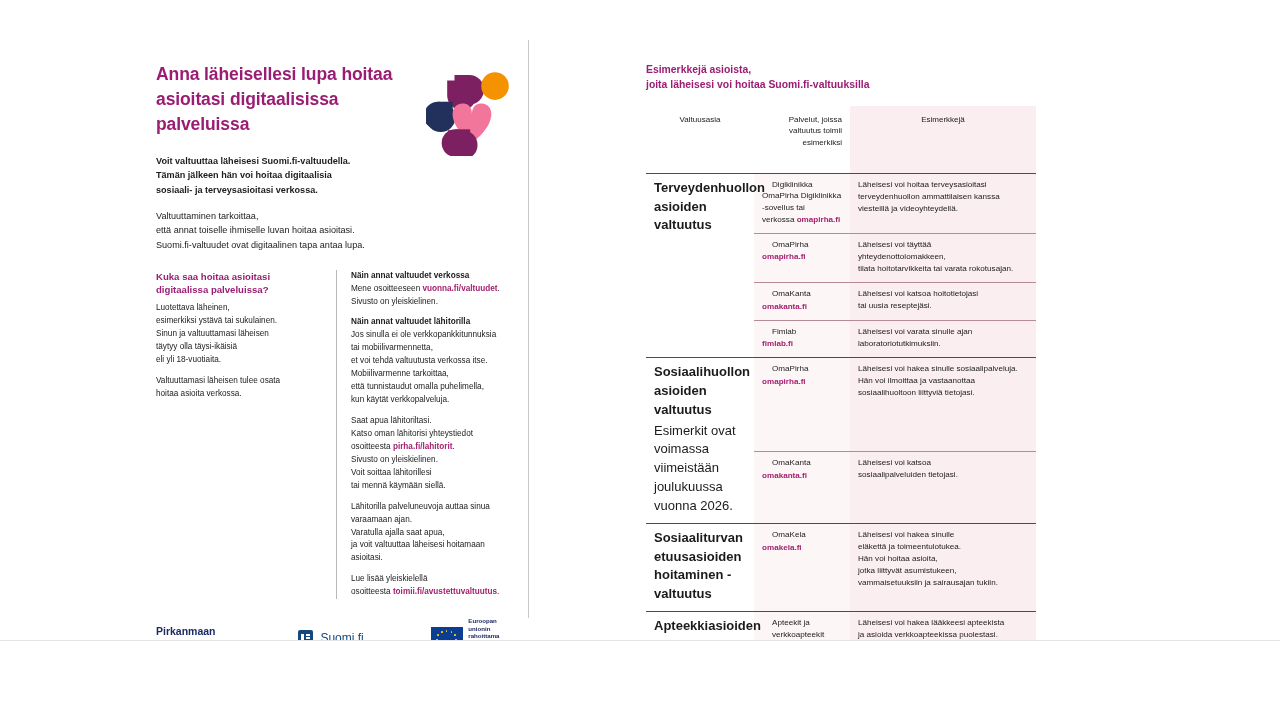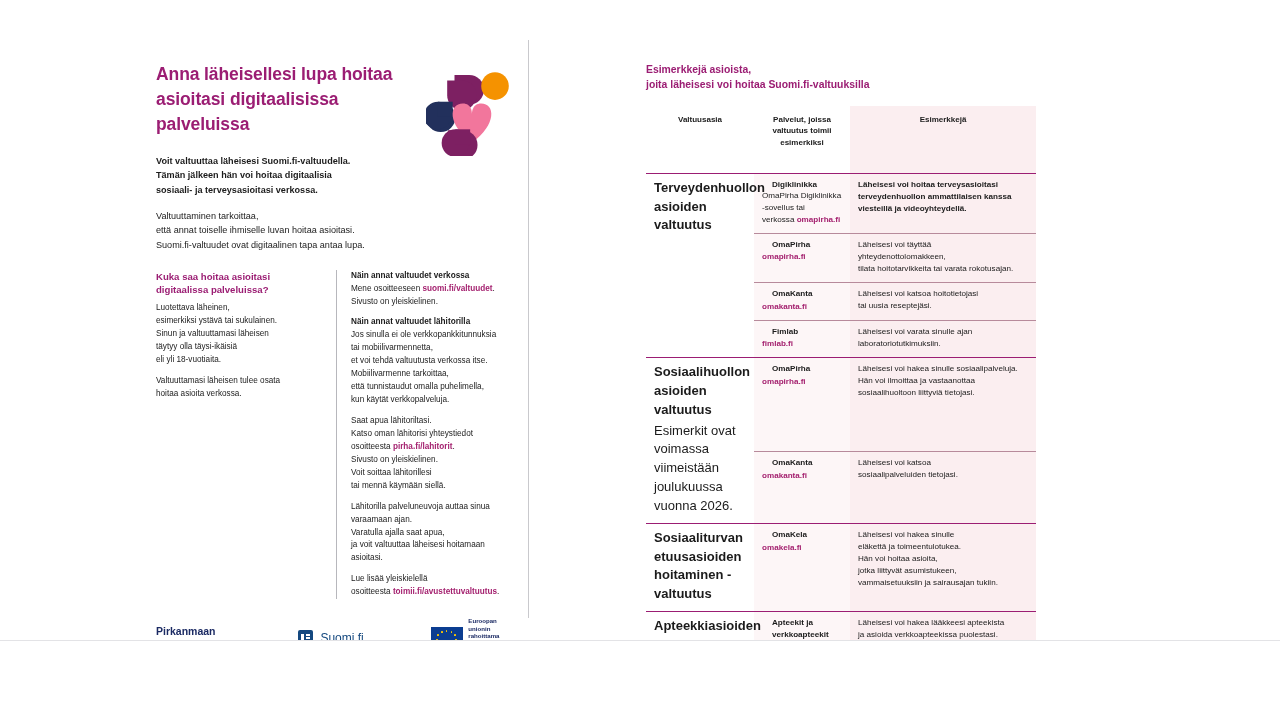--- a/index.html
+++ b/index.html
@@ -101,31 +101,31 @@
   table.grid {
     margin-top:14px; border-collapse:collapse; width:390px; table-layout:fixed;
   }
   table.grid th, table.grid td {
     vertical-align:top; padding:5px 8px 7px 8px;
   }
   .c1 { width:108px; }
   .c2 { width:96px; }
   .c3 { width:186px; }
   table.grid thead th {
-    font-size:8px; font-weight:bold; color:#1b1b1b; line-height:1.4;
+    font-size:8px; font-weight:normal; color:#1b1b1b; line-height:1.4;
     padding-top:8px; padding-bottom:25px;
   }
   thead th.h1 { background:#ffffff; text-align:center; }
-  thead th.h2 { background:#ffffff; text-align:center; }
+  thead th.h2 { background:#ffffff; text-align:right; }
   thead th.h3 { background:#fbeef0; text-align:center; }
 
   td.t1 { background:#ffffff; font-size:13px; font-weight:bold; color:#1b1b1b; line-height:1.45; }
   td.t1 .note { font-weight:normal; display:block; margin-top:2px; }
   td.t2 { background:#fdf6f7; font-size:8.1px; color:#1b1b1b; line-height:1.45; }
-  td.t2 .svc { font-weight:bold; display:block;padding-left:10px; }
+  td.t2 .svc { font-weight:normal; display:block;padding-left:10px; }
   td.t2 .url { color:#a4216f; font-weight:bold; display:block; margin-top:1px; }
   td.t3 { background:#fbeef0; font-size:8.1px; color:#1b1b1b; line-height:1.5; }
 
   tr.grp-top td, tr.grp-top th { border-top:1.6px solid #9b1d73; }
   tr.sub-top td.t2, tr.sub-top td.t3 { border-top:1px solid #b78a9b; }
   tr.last-row td { border-bottom:1.6px solid #9b1d73; }
 
   
   .banner {
     position:absolute; left:0; top:640px; width:1280px; height:80px;
@@ -179,21 +179,21 @@
 Sinun ja valtuuttamasi läheisen
 täytyy olla täysi-ikäisiä
 eli yli 18-vuotiaita.</div>
           <div class="col-p" style="white-space:pre-line">Valtuuttamasi läheisen tulee osata
 hoitaa asioita verkossa.</div>
         </div>
 
         <div class="col-b">
 
           <div class="col-sub first">Näin annat valtuudet verkossa</div>
-          <div class="col-p" style="white-space:pre-line"><span>Mene osoitteeseen </span><span class="lnk">suomi.fi/valtuudet</span><span>.
+          <div class="col-p" style="white-space:pre-line"><span>Mene osoitteeseen </span><span class="lnk">vuonna.fi/valtuudet</span><span>.
 Sivusto on yleiskielinen.</span></div>
 
           <div class="col-sub">Näin annat valtuudet lähitorilla</div>
           <div class="col-p" style="white-space:pre-line">Jos sinulla ei ole verkkopankkitunnuksia
 tai mobiilivarmennetta,
 et voi tehdä valtuutusta verkossa itse.
 Mobiilivarmenne tarkoittaa,
 että tunnistaudut omalla puhelimella,
 kun käytät verkkopalveluja.</div>
 
@@ -267,21 +267,21 @@
             <th class="h2">Palvelut, joissa valtuutus toimii esimerkiksi</th>
             <th class="h3">Esimerkkejä</th>
           </tr>
         </thead>
         <tbody id="grid-body">
             <tr class="grp-top">
               <td class="t1" rowspan="4">Terveydenhuollon asioiden valtuutus</td>
               <td class="t2"><span class="svc">Digiklinikka</span><span style="white-space: pre-line;">OmaPirha Digiklinikka
 -sovellus tai
 verkossa </span><span style="color: rgb(164, 33, 111); font-weight: bold;">omapirha.fi</span></td>
-              <td class="t3" style="white-space: pre-line; font-weight: bold;">Läheisesi voi hoitaa terveysasioitasi
+              <td class="t3" style="white-space: pre-line;">Läheisesi voi hoitaa terveysasioitasi
 terveydenhuollon ammattilaisen kanssa
 viesteillä ja videoyhteydellä.</td>
             </tr>
             <tr class="sub-top">
               <td class="t2">
                 <span class="svc">OmaPirha</span>
                 <span class="url">omapirha.fi</span>
               </td>
               <td class="t3" style="white-space: pre-line;">Läheisesi voi täyttää
 yhteydenottolomakkeen,

